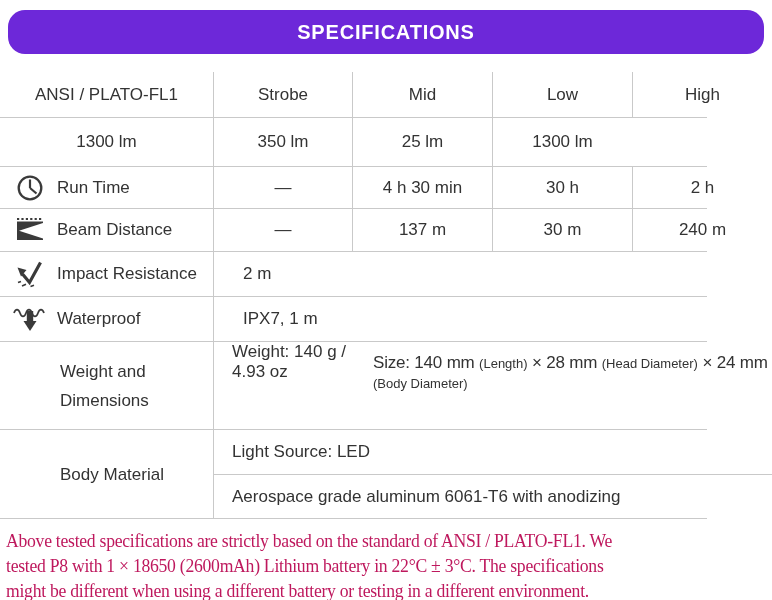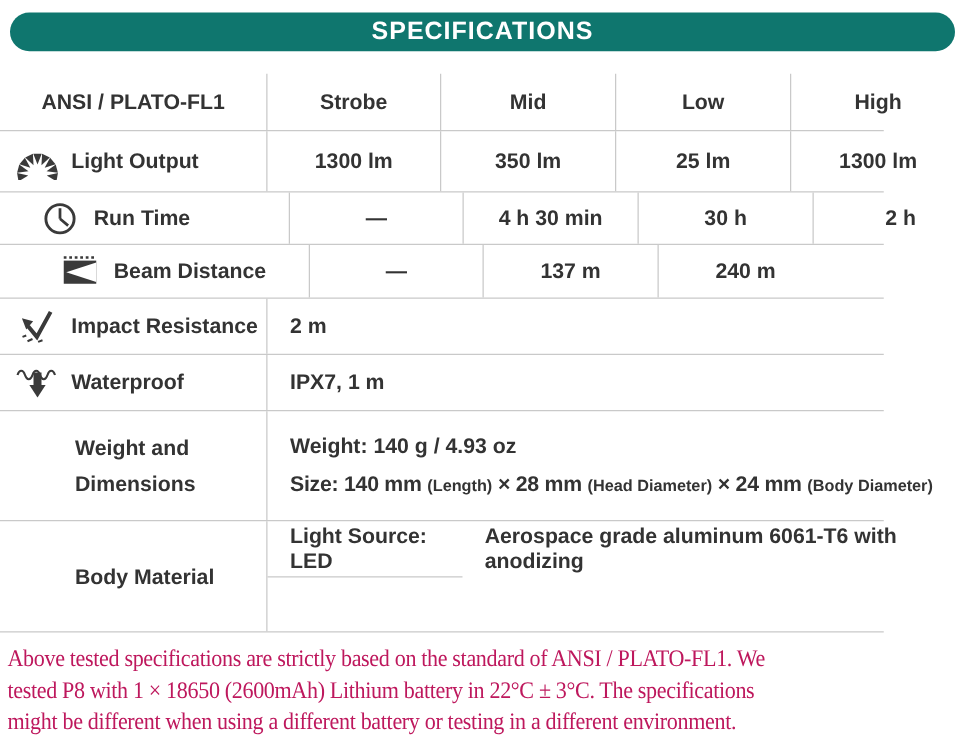--- a/index.html
+++ b/index.html
@@ -5,51 +5,51 @@
   * { margin: 0; padding: 0; box-sizing: border-box; }
   html, body { width: 772px; height: 600px; background: #ffffff; overflow: hidden; }
   body {
     font-family: "Liberation Sans", "DejaVu Sans", sans-serif;
     color: #333333;
   }
 
   
   .title-bar {
     margin: 10px 8px 0 8px;
-    height: 31px;
-    background: #0f766e;
+    height: 44px;
+    background: #6d28d9;
     border-radius: 17px;
     display: flex;
     align-items: center;
     justify-content: center;
   }
   .title-bar span {
     color: #ffffff;
     font-weight: bold;
     font-size: 20px;
     letter-spacing: 0.8px;
   }
 
   
-  .spec-table { margin-top: 18px; width: 707px; font-size: 17px; font-weight: bold; }
+  .spec-table { margin-top: 18px; width: 707px; font-size: 17px; }
 
   .row5 {
     display: grid;
     grid-template-columns: 213px 139px 140px 140px 140px;
     border-bottom: 1px solid #c9c9c9;
   }
   .row2 {
     display: grid;
     grid-template-columns: 213px 559px;
     border-bottom: 1px solid #c9c9c9;
   }
   .row-head   { height: 46px; }
   .row-light  { height: 49px; }
-  .row-run    { height: 42px; padding-left: 18px; }
-  .row-beam   { height: 43px; padding-left: 34px; }
+  .row-run    { height: 42px; }
+  .row-beam   { height: 43px; }
   .row-impact { height: 45px; }
   .row-water  { height: 45px; }
   .row-weight { height: 88px; }
   .row-body   { height: 89px; }
 
   .cell {
     display: flex;
     align-items: center;
     justify-content: center;
   }
@@ -66,40 +66,39 @@
     width: 46px;
     flex: none;
     display: flex;
     align-items: center;
     justify-content: center;
     margin-right: 4px;
   }
   .vcell {
     display: flex;
     align-items: center;
-    padding-left: 18px;
+    padding-left: 29px;
   }
   .vcol {
     display: flex;
-    flex-direction: column;
     justify-content: center;
     padding-left: 18px;
     border-left: 1px solid #c9c9c9;
   }
   .label-col {
     display: flex;
     flex-direction: column;
     justify-content: center;
     padding-left: 60px;
     line-height: 29px;
   }
   .size-line { margin-top: 11px; letter-spacing: -0.2px; }
   .size-line .small { font-size: 13px; letter-spacing: 0; }
 
-  .body-val-stack { display: flex; flex-direction: row; border-left: 1px solid #c9c9c9; }
+  .body-val-stack { display: flex; flex-direction: column; border-left: 1px solid #c9c9c9; }
   .body-val-stack .sub {
     height: 44px;
     display: flex;
     align-items: center;
     padding-left: 18px;
   }
   .body-val-stack .sub:first-child { border-bottom: 1px solid #c9c9c9; height: 45px; }
 
   
   .footer {
@@ -129,38 +128,20 @@
 
   <div class="row5 row-head">
     <div class="cell">ANSI / PLATO-FL1</div>
     <div class="cell">Strobe</div>
     <div class="cell">Mid</div>
     <div class="cell">Low</div>
     <div class="cell">High</div>
   </div>
 
   <div class="row5 row-light">
-    <div class="cell label-cell">
-      <span class="icon-box">
-        <svg width="40" height="30" viewBox="0 0 40 30">
-          <g fill="#3a3a3a" transform="translate(20,25)">
-            <path d="M0,-7.5 L3.4,-16 L-3.4,-16 Z" transform="rotate(-100)"></path>
-            <path d="M0,-7.5 L3.4,-16 L-3.4,-16 Z" transform="rotate(-75)"></path>
-            <path d="M0,-7.5 L3.4,-16 L-3.4,-16 Z" transform="rotate(-50)"></path>
-            <path d="M0,-7.5 L3.4,-16 L-3.4,-16 Z" transform="rotate(-25)"></path>
-            <path d="M0,-7.5 L3.4,-16 L-3.4,-16 Z" transform="rotate(0)"></path>
-            <path d="M0,-7.5 L3.4,-16 L-3.4,-16 Z" transform="rotate(25)"></path>
-            <path d="M0,-7.5 L3.4,-16 L-3.4,-16 Z" transform="rotate(50)"></path>
-            <path d="M0,-7.5 L3.4,-16 L-3.4,-16 Z" transform="rotate(75)"></path>
-            <path d="M0,-7.5 L3.4,-16 L-3.4,-16 Z" transform="rotate(100)"></path>
-          </g>
-        </svg>
-      </span>
-      <span>Light Output</span>
-    </div>
     <div class="cell">1300 lm</div>
     <div class="cell">350 lm</div>
     <div class="cell">25 lm</div>
     <div class="cell">1300 lm</div>
   </div>
 
   <div class="row5 row-run">
     <div class="cell label-cell">
       <span class="icon-box">
         <svg width="30" height="30" viewBox="0 0 30 30">
@@ -182,20 +163,21 @@
         <svg width="34" height="26" viewBox="0 0 34 26">
           <line x1="4" y1="2" x2="30" y2="2" stroke="#3a3a3a" stroke-width="2" stroke-dasharray="2.2,2.2"></line>
           <rect x="4" y="4.5" width="26" height="18.5" fill="#3a3a3a"></rect>
           <polygon points="6,13.7 30,6 30,21.5" fill="#ffffff"></polygon>
         </svg>
       </span>
       <span>Beam Distance</span>
     </div>
     <div class="cell">—</div>
     <div class="cell">137 m</div>
+    <div class="cell">30 m</div>
     <div class="cell">240 m</div>
   </div>
 
   <div class="row2 row-impact">
     <div class="cell label-cell">
       <span class="icon-box">
         <svg width="34" height="30" viewBox="0 0 34 30">
           <path d="M27.5,3.5 L16.5,23.5 L9.5,15" fill="none" stroke="#3a3a3a" stroke-width="3.2"></path>
           <polygon points="4.5,8.5 13.5,11 8,17.5" fill="#3a3a3a"></polygon>
           <path d="M9,27 L13,25.2 M17.5,27.5 L21,26.2 M5,23.5 L8,22.4" fill="none" stroke="#3a3a3a" stroke-width="1.6"></path>

